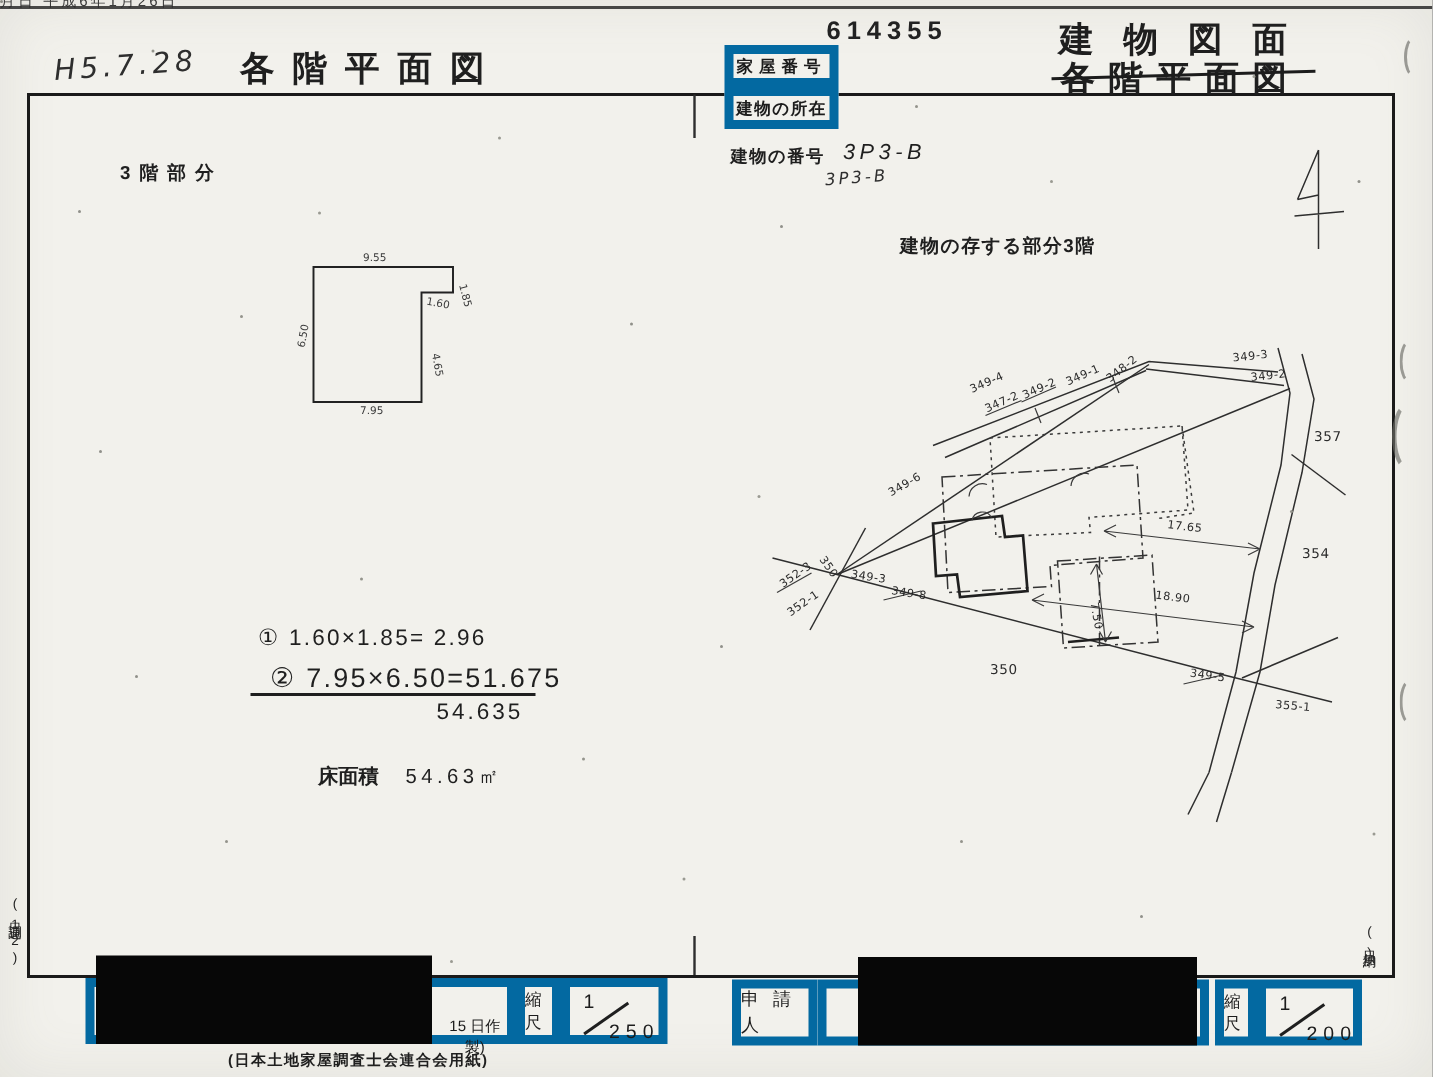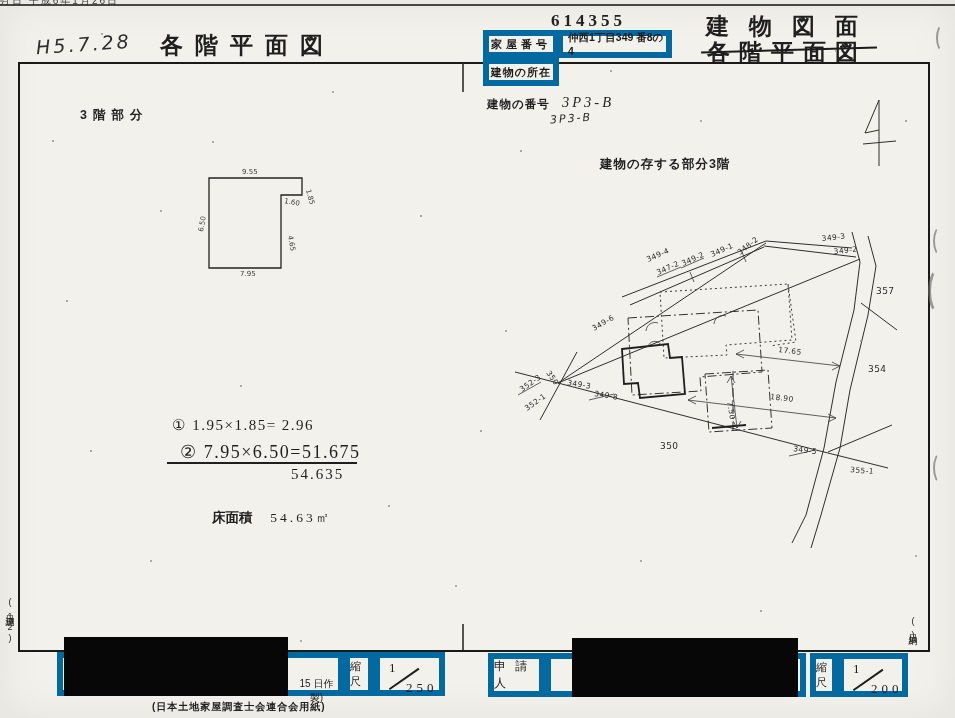--- a/index.html
+++ b/index.html
@@ -10,21 +10,21 @@
     color:#1f1f1f;
     box-shadow:inset 0 0 40px rgba(120,120,110,.12);
   }
   .abs{position:absolute;}
   .cell{
     position:absolute;box-sizing:border-box;border:6px solid #0369a1;
     background:#f2f1ec;display:flex;align-items:center;
     font-size:11px;color:#1c1c1c;
   }
   .cell-label{justify-content:center;letter-spacing:4px;font-weight:bold;}
-  .serif{font-family:Liberation Serif, serif;}
+  .serif{font-family:Liberation Sans, sans-serif;}
   .hand{font-family:"DejaVu Sans",sans-serif;font-style:italic;color:#2e2e2e;}
   .vtext{writing-mode:vertical-rl;text-orientation:upright;font-size:9px;letter-spacing:1px;color:#222;}
   .redact{position:absolute;background:#070707;}
   .slash{position:absolute;height:1.5px;background:#1f1f1f;transform:rotate(-35deg);}
   .strike{position:absolute;height:2px;background:#1c1c1c;transform:rotate(-1.6deg);}
   .topstrip{position:absolute;left:0;top:0;width:340px;height:6px;overflow:hidden;}
   .topstrip span{display:block;transform:translateY(-6px);font-size:10px;letter-spacing:2px;color:#3a3a3a;}
   .scanline{position:absolute;left:0;top:4px;width:955px;height:1.5px;background:#2a2a2a;opacity:.85;}
   .arc{position:absolute;border:2px solid #6d6d68;border-color:transparent transparent transparent #6d6d68;border-radius:50%;opacity:.65;}
   .speckles{position:absolute;left:0;top:0;width:2px;height:2px;border-radius:50%;background:#8d8d86;
@@ -62,32 +62,31 @@
 
   <div class="abs hand" style="left:36px;top:33px;font-size:19px;letter-spacing:3px;transform:rotate(-4deg);">H5.7.28</div>
   <div class="abs serif" style="left:160px;top:30px;font-size:23px;font-weight:bold;letter-spacing:12px;">各階平面図</div>
 
   <div class="abs serif" style="left:551px;top:11px;font-size:17px;font-weight:bold;letter-spacing:4px;color:#222;">614355</div>
   <div class="abs serif" style="left:706px;top:11px;font-size:23px;font-weight:bold;letter-spacing:20px;">建物図面</div>
   <div class="abs serif" style="left:707px;top:37px;font-size:23px;font-weight:bold;letter-spacing:9px;">各階平面図</div>
   <div class="strike" style="left:701px;top:49px;width:176px;"></div>
 
   <div class="cell cell-label" style="left:483px;top:30px;width:76px;height:28px;">家屋番号</div>
-  <div class="cell" style="left:557px;top:30px;width:115px;height:28px;padding-left:5px;font-weight:bold;font-size:10.5px;">仲西1丁目349 番8の4</div>
   <div class="cell cell-label" style="left:483px;top:58px;width:76px;height:28px;letter-spacing:1px;">建物の所在</div>
 
   <div class="abs" style="left:487px;top:97px;font-size:11.5px;font-weight:bold;letter-spacing:1px;">建物の番号</div>
   <div class="abs serif" style="left:562px;top:94px;font-size:14.5px;font-style:italic;letter-spacing:3px;">3P3-B</div>
   <div class="abs hand" style="left:550px;top:112px;font-size:11px;letter-spacing:2px;transform:rotate(-4deg);">3P3-B</div>
 
   <div class="abs" style="left:80px;top:107px;font-size:12.5px;font-weight:bold;letter-spacing:6px;">3階部分</div>
 
   <div class="abs" style="left:600px;top:156px;font-size:12.5px;font-weight:bold;letter-spacing:1px;text-align:right;">建物の存する部分3階</div>
 
-  <div class="abs serif" style="left:172px;top:416px;font-size:15px;letter-spacing:1.5px;">① 1.95×1.85= 2.96</div>
+  <div class="abs serif" style="left:172px;top:416px;font-size:15px;letter-spacing:1.5px;">① 1.60×1.85= 2.96</div>
   <div class="abs serif" style="left:180px;top:441px;font-size:18px;letter-spacing:1.5px;">② 7.95×6.50=51.675</div>
   <div class="abs" style="left:167px;top:462px;width:190px;height:1.5px;background:#1f1f1f;"></div>
   <div class="abs serif" style="left:291px;top:466px;font-size:15px;letter-spacing:2px;">54.635</div>
   <div class="abs" style="left:212px;top:509px;font-size:13.5px;font-weight:bold;">
     <span>床面積</span>
     <span class="serif" style="margin-left:14px;letter-spacing:3px;font-weight:normal;">54.63㎡</span>
   </div>
 
   <svg class="abs" style="left:0;top:0;" width="955" height="718" viewBox="0 0 955 718">
 

